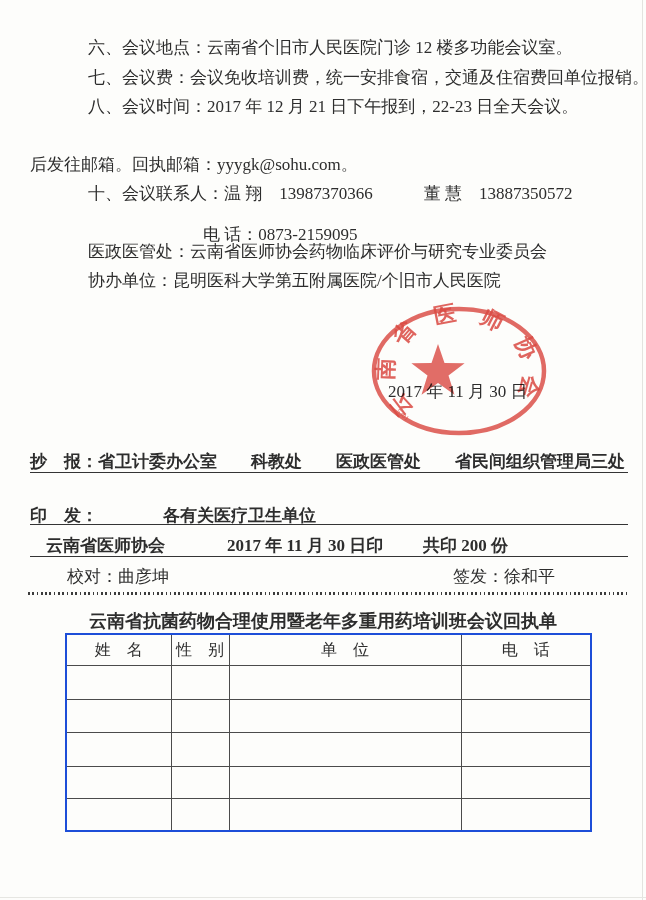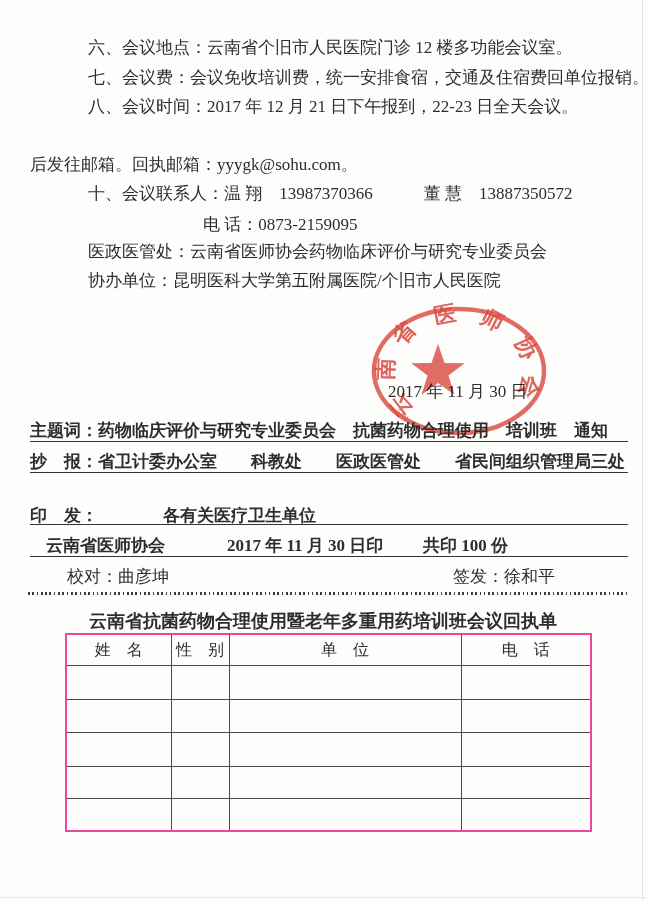--- a/index.html
+++ b/index.html
@@ -13,38 +13,38 @@
   .rule-row{position:absolute;left:30px;width:598px;border-bottom:1.6px solid #343434;white-space:pre;}
   .bold{font-weight:700;}
   .seal-svg{position:absolute;left:358px;top:296px;mix-blend-mode:multiply;pointer-events:none;}
   .dotted{
     position:absolute;left:28px;top:592px;width:602px;height:3px;
     background:repeating-linear-gradient(90deg,#3c3c3c 0 1.6px,transparent 1.6px 4.3px);
   }
   table.slip{
     position:absolute;left:65px;top:633px;width:525px;
     border-collapse:collapse;table-layout:fixed;
-    border:2px solid #ec4899;
+    border:2px solid #1d4ed8;
   }
   table.slip th,table.slip td{border:1px solid #4b4b4b;padding:0;font-weight:400;font-size:16px;text-align:center;}
   table.slip th{height:30px;}
   .edge-right{position:absolute;top:0;right:3px;width:1px;height:100%;background:#e3e3df;}
   .edge-bottom{position:absolute;left:0;bottom:2px;width:100%;height:1px;background:#e6e6e2;}
 </style>
 </head>
 <body>
 
 <div class="page">
 
   <div class="ln" style="top:38px;left:88px">六、会议地点：云南省个旧市人民医院门诊 12 楼多功能会议室。</div>
   <div class="ln" style="top:68px;left:88px">七、会议费：会议免收培训费，统一安排食宿，交通及住宿费回单位报销。</div>
   <div class="ln" style="top:97px;left:88px">八、会议时间：2017 年 12 月 21 日下午报到，22-23 日全天会议。</div>
   <div class="ln" style="top:155px;left:30px">后发往邮箱。回执邮箱：yyygk@sohu.com。</div>
   <div class="ln" style="top:184px;left:88px">十、会议联系人：温 翔　13987370366　　　董 慧　13887350572</div>
-  <div class="ln" style="top:215px;left:203px">电 话：0873-2159095</div>
+  <div class="ln" style="top:225px;left:203px">电 话：0873-2159095</div>
   <div class="ln" style="top:242px;left:88px">医政医管处：云南省医师协会药物临床评价与研究专业委员会</div>
   <div class="ln" style="top:271px;left:88px">协办单位：昆明医科大学第五附属医院/个旧市人民医院</div>
 
   <div class="ln" style="top:382px;left:388px">2017 年 11 月 30 日</div>
 
   <svg class="seal-svg" width="210" height="152" viewBox="0 0 210 152">
     <g fill="none" stroke="#dc4a43" stroke-opacity="0.82">
       <ellipse cx="101" cy="75" rx="85" ry="62" stroke-width="4.5"></ellipse>
     </g>
     <polygon points="80,48 86.5,67.1 106.6,67.3 90.5,79.4 96.5,98.7 80,87 63.5,98.7 69.5,79.4 53.4,67.3 73.5,67.1" fill="#dc4a43" fill-opacity="0.8"></polygon>
@@ -53,32 +53,31 @@
       <text transform="translate(35.0,73.3) rotate(-88)">南</text>
       <text transform="translate(51.2,42.2) rotate(-49)">省</text>
       <text transform="translate(88.4,25.9) rotate(-11)">医</text>
       <text transform="translate(131.0,30.4) rotate(27)">师</text>
       <text transform="translate(161.3,54.7) rotate(66)">协</text>
       <text transform="translate(164.4,88.8) rotate(106)">会</text>
     </g>
     <text font-family="Liberation Serif, DejaVu Serif, serif" font-size="7" fill="#dc4a43" fill-opacity="0.8" transform="translate(38,116) rotate(40)">5301</text>
   </svg>
 
-  <div class="rule-row bold" style="top:421px;height:20px">主题词：药物临庆评价与研究专业委员会　抗菌药物合理使用　培训班　通知</div>
   <div class="rule-row bold" style="top:452px;height:20px">抄　报：省卫计委办公室　　科教处　　医政医管处　　省民间组织管理局三处</div>
 
   <div class="rule-row bold" style="top:506px;height:18px">
     <span class="ln" style="top:0;left:0">印　发：</span>
     <span class="ln" style="top:0;left:133px">各有关医疗卫生单位</span>
   </div>
 
   <div class="rule-row bold" style="top:536px;height:20px">
     <span class="ln" style="top:0;left:16px">云南省医师协会</span>
     <span class="ln" style="top:0;left:197px">2017 年 11 月 30 日印</span>
-    <span class="ln" style="top:0;left:393px">共印 100 份</span>
+    <span class="ln" style="top:0;left:393px">共印 200 份</span>
   </div>
 
   <div class="ln" style="top:567px;left:67px">校对：曲彦坤</div>
   <div class="ln" style="top:567px;left:453px">签发：徐和平</div>
 
   <div class="dotted"></div>
 
   <div class="ln bold" style="top:611px;left:0;width:646px;text-align:center;font-size:18px">云南省抗菌药物合理使用暨老年多重用药培训班会议回执单</div>
 
   <table class="slip">

